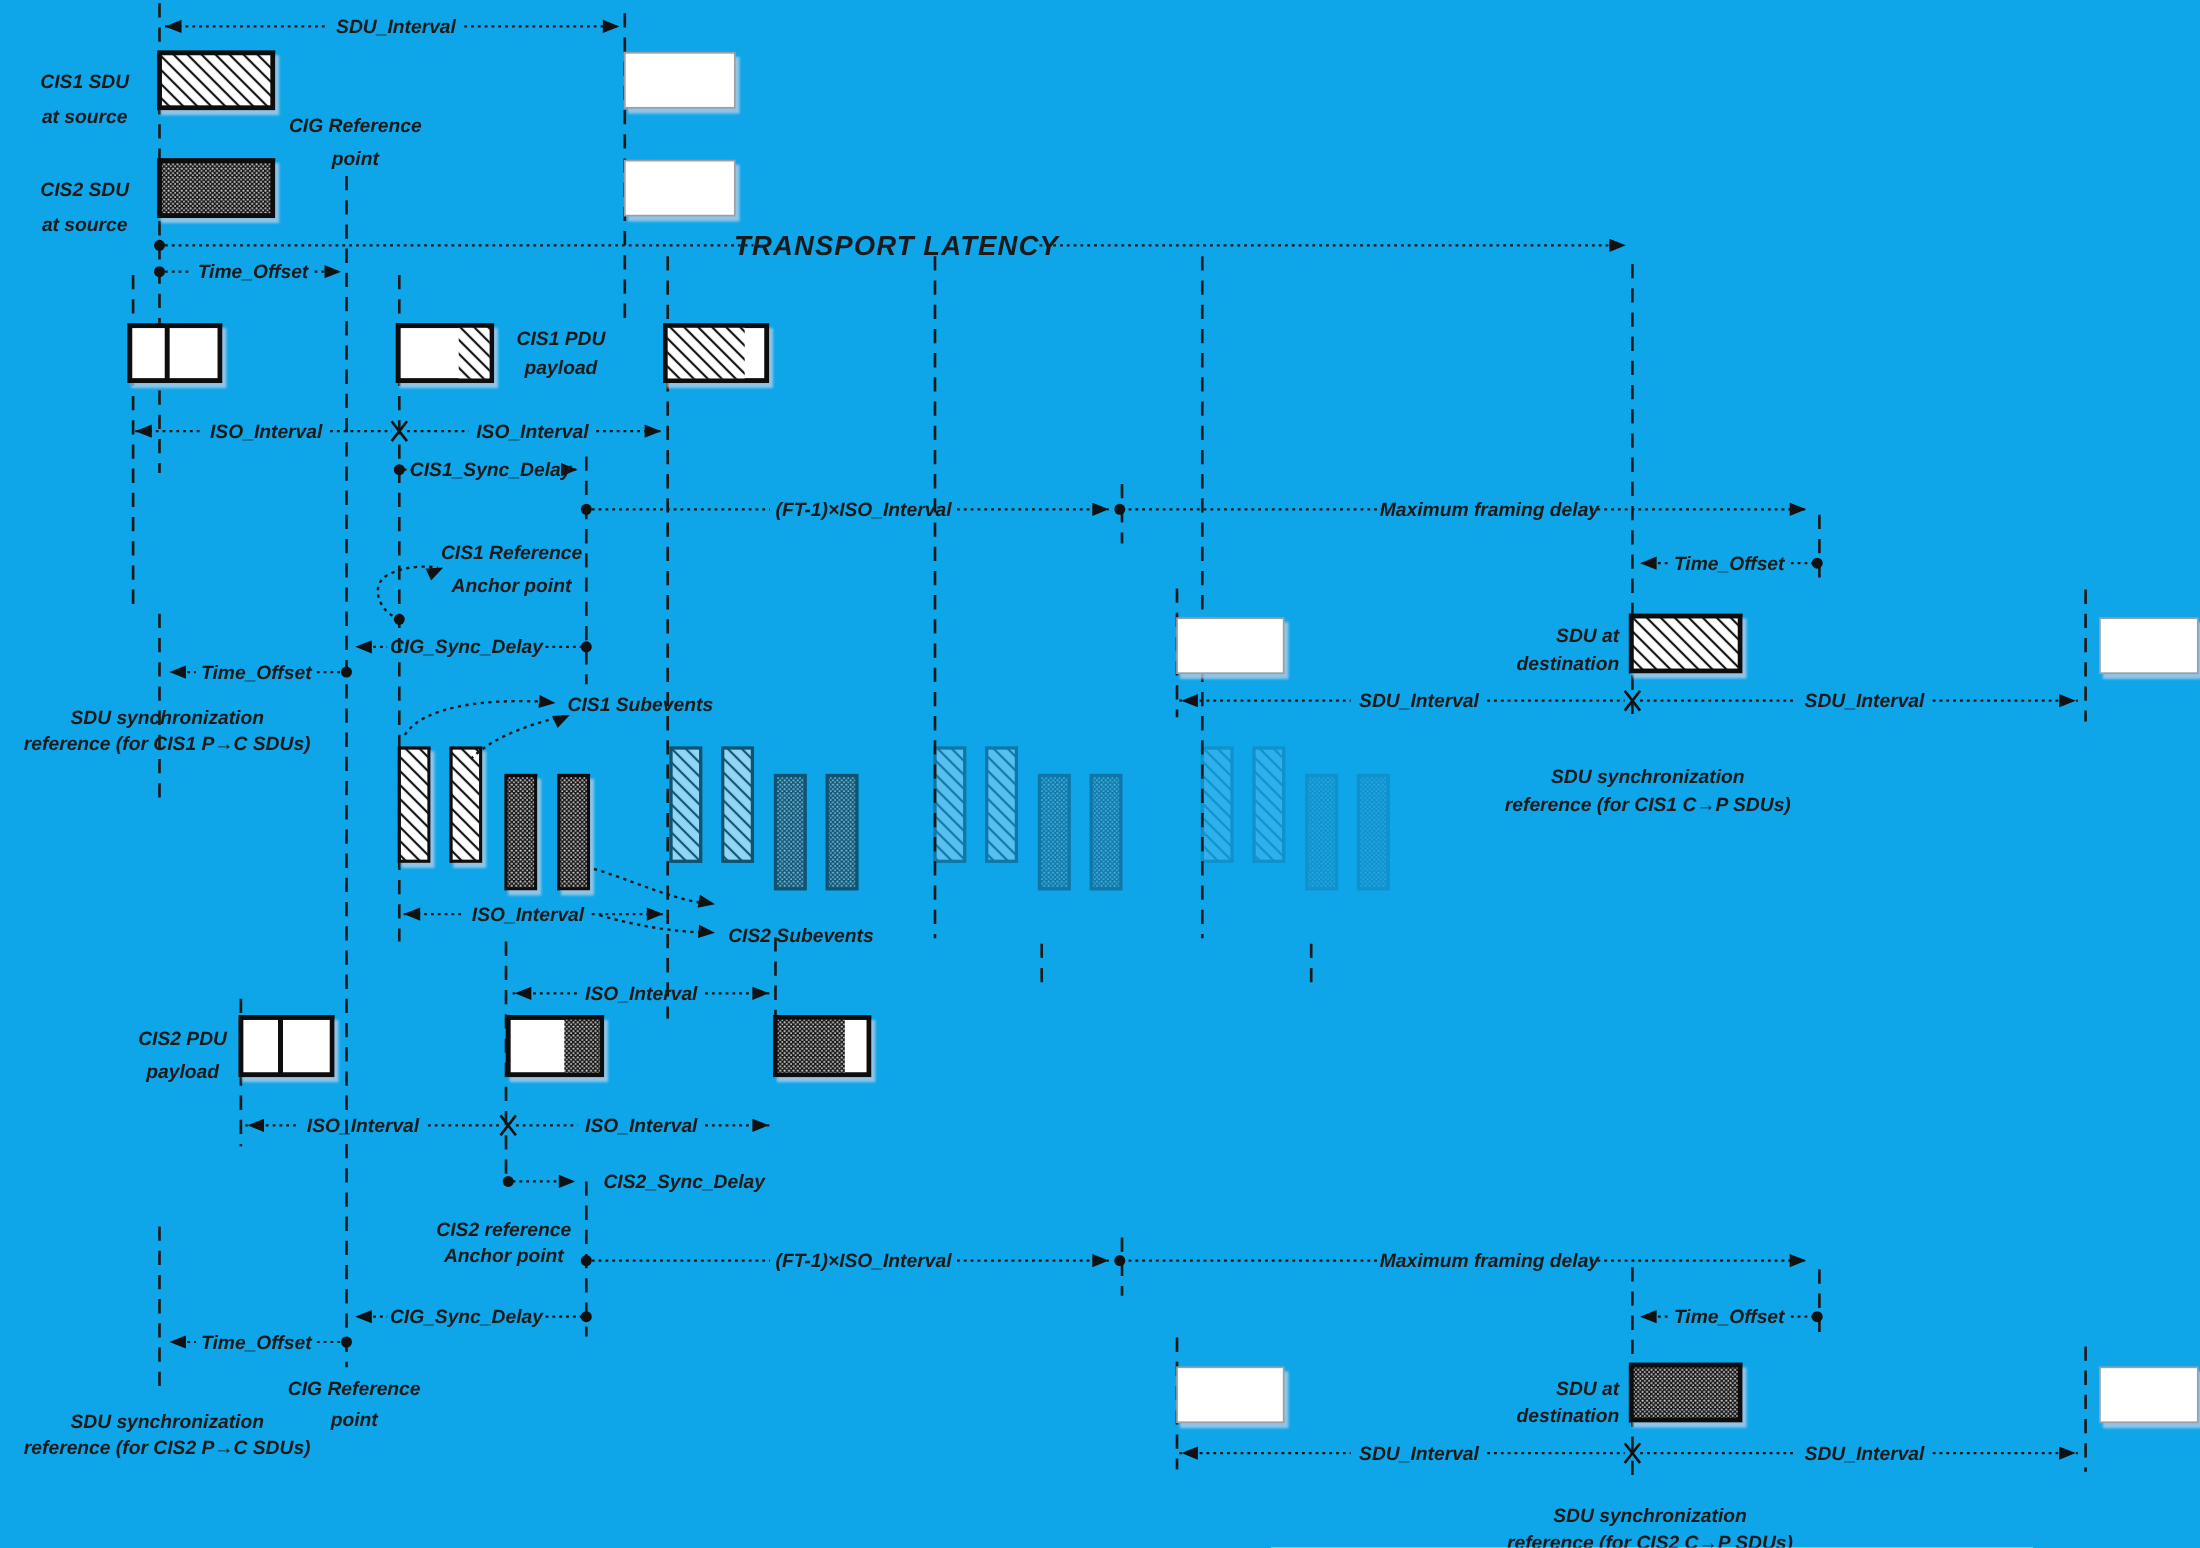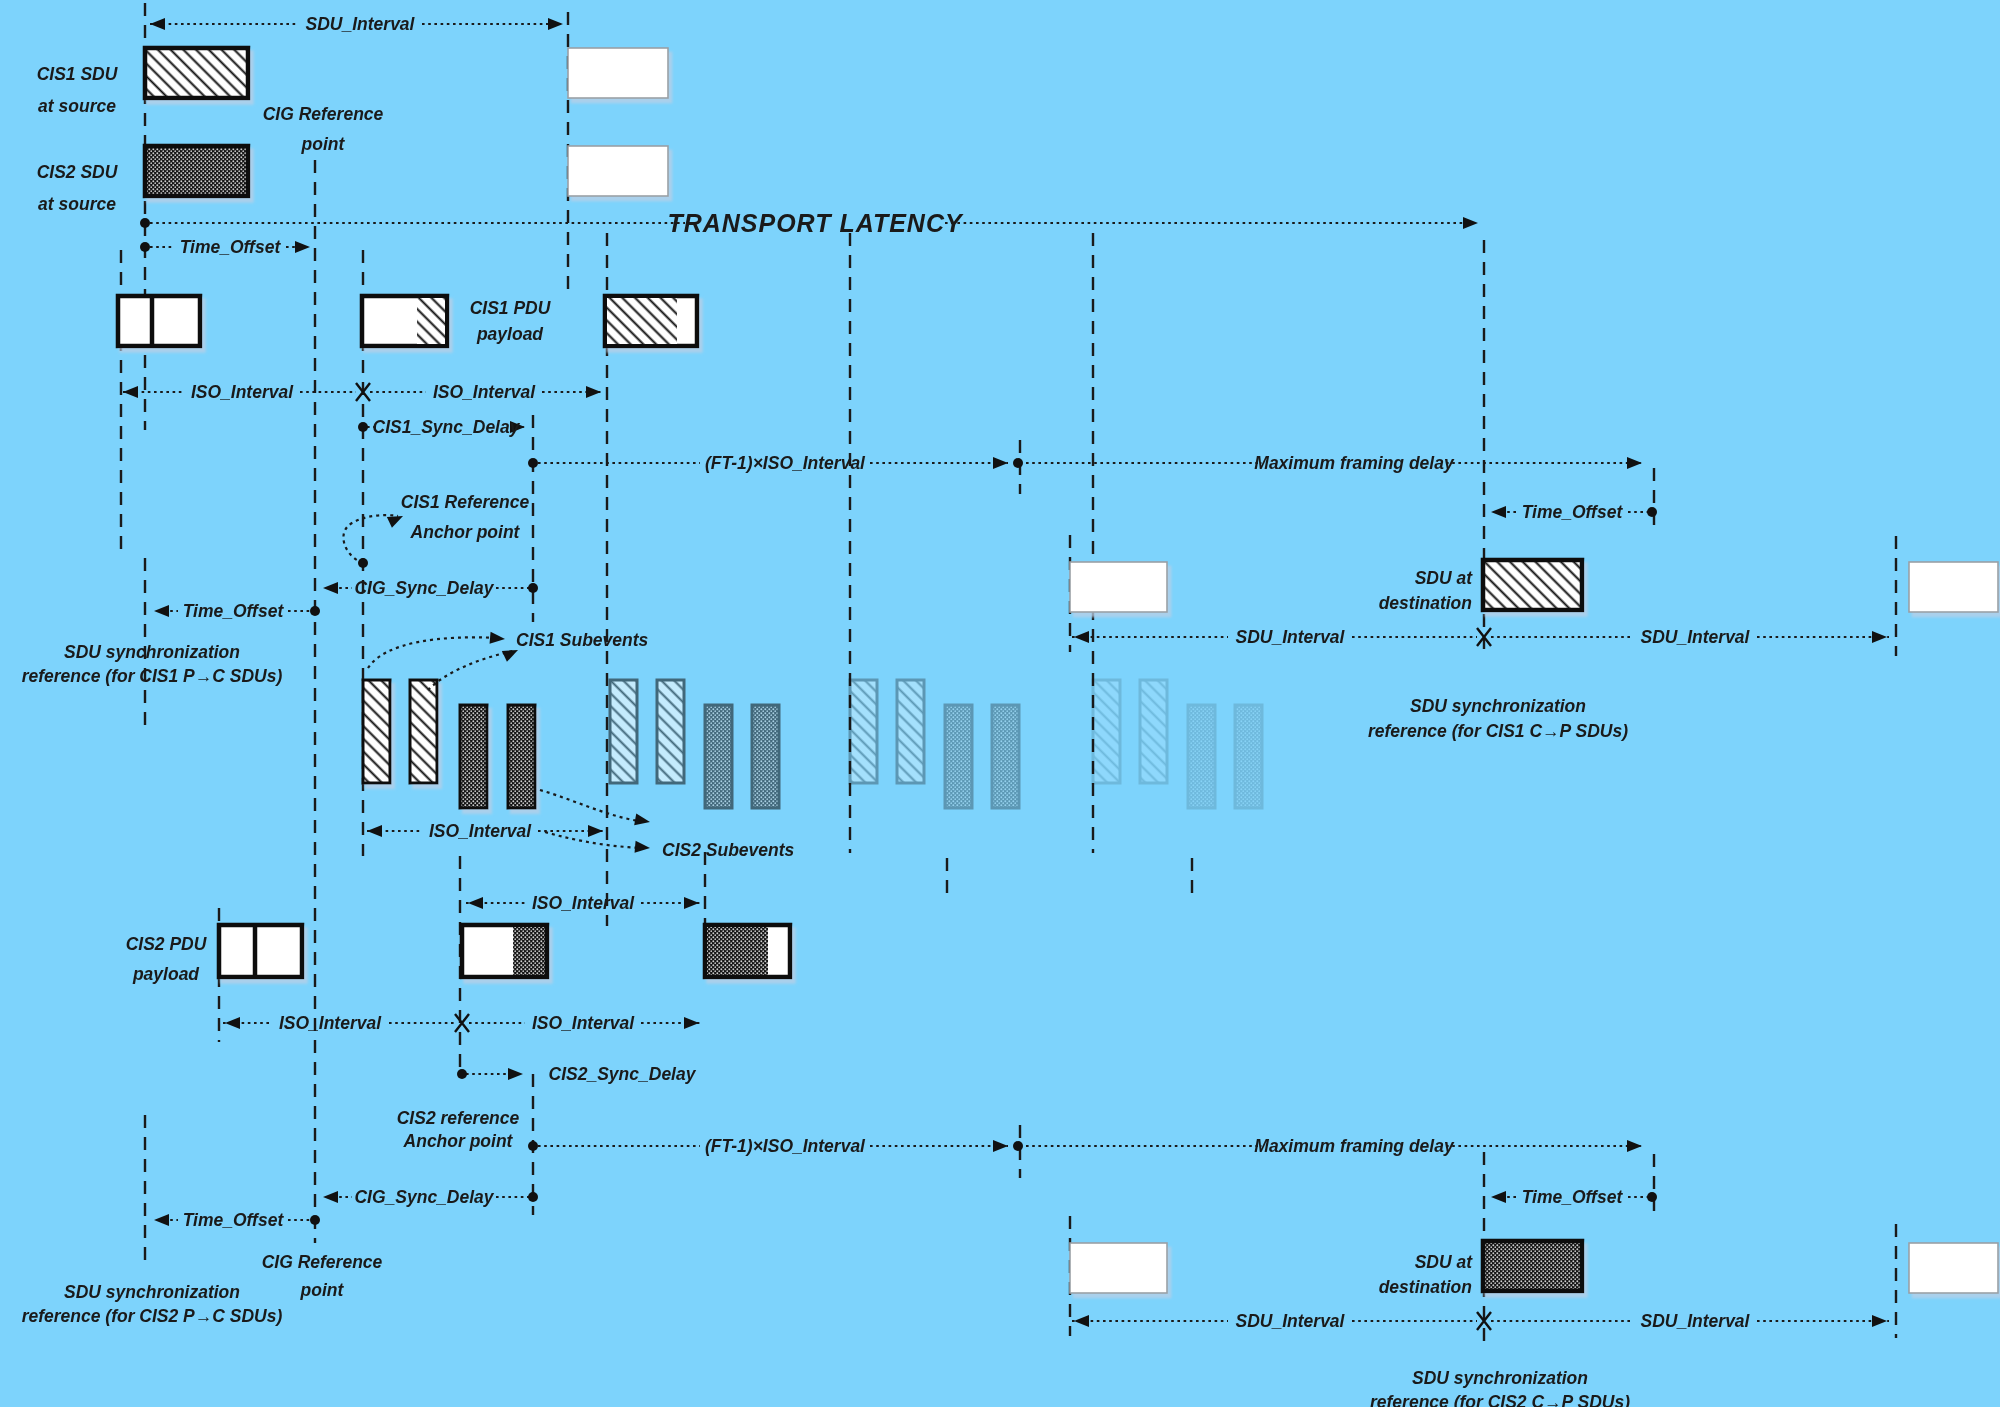--- a/index.html
+++ b/index.html
@@ -1,16 +1,16 @@
 <!DOCTYPE html>
 <html><head>
 <meta charset="utf-8">
 <style>
   html,body{margin:0;padding:0;background:#ffffff;}
-  #stage{position:relative;width:2000px;height:1407px;background:#7dd3fc;overflow:hidden;}
+  #stage{position:relative;width:2000px;height:1407px;background:#0ea5e9;overflow:hidden;}
   svg{position:absolute;left:0;top:0;}
   text{font-family:"Liberation Sans","DejaVu Sans",sans-serif;font-style:italic;fill:#1a1a1a;}
   .lb{font-size:17.5px;font-weight:600;}
   .big{font-size:25px;font-weight:600;letter-spacing:1px;}
   .vdash{stroke:#1a1a1a;stroke-width:2.4;stroke-dasharray:13 9;fill:none;}
   .meas{stroke:#1a1a1a;stroke-width:2;stroke-dasharray:2.6 3.6;fill:none;}
   .curve{stroke:#1a1a1a;stroke-width:2.2;stroke-dasharray:3 4;fill:none;}
   .thick{stroke:#111;stroke-width:4.5;}
   .thin{stroke:#9aa0a6;stroke-width:1.6;}
   .barline{stroke:#111;stroke-width:3;}

